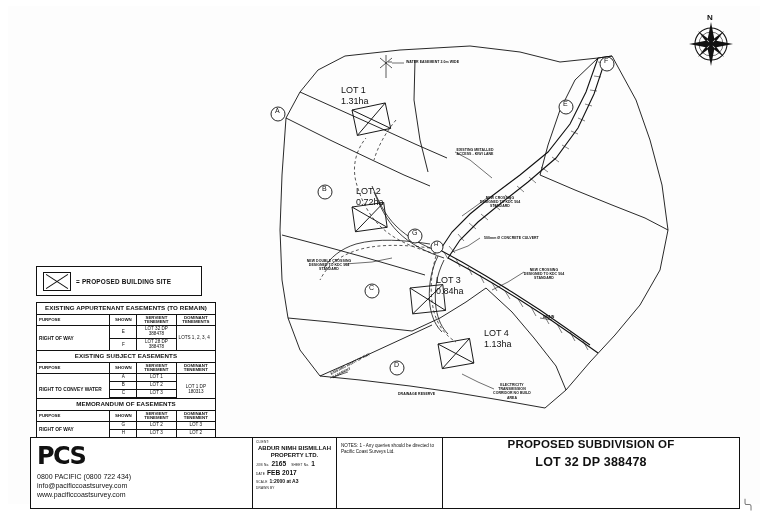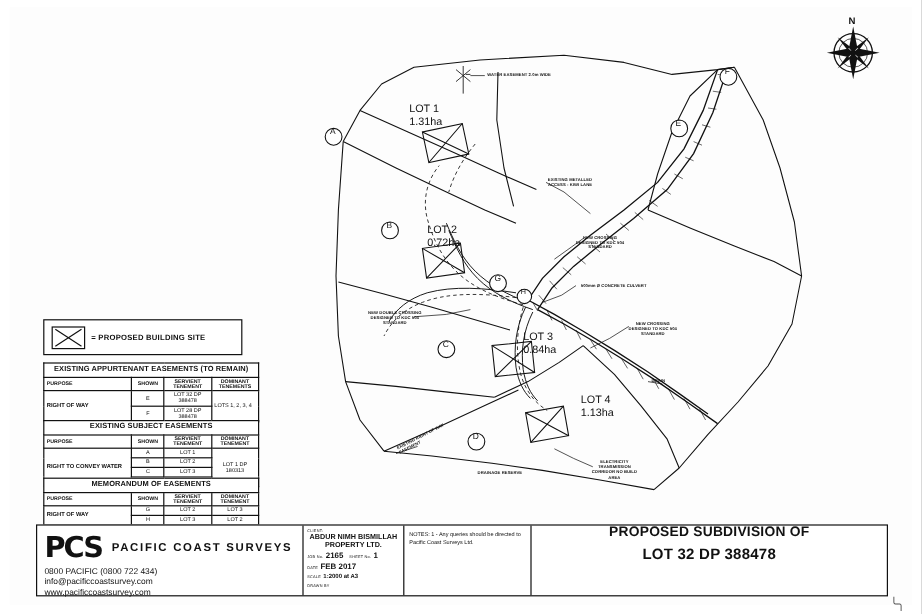--- a/index.html
+++ b/index.html
@@ -25,21 +25,21 @@
   table.tbl td.hd{font-weight:bold;font-size:4.4px;text-align:center;line-height:1.02;}
   table.tbl td.hd.l{text-align:left;}
   table.tbl td.ctr{text-align:center;}
   table.tbl td.p{font-weight:bold;font-size:4.8px;}
 
   #tbl-appurtenant{left:36px;top:302px;width:180px;}
   #tbl-subject{left:36px;top:350px;width:180px;}
   #tbl-memo{left:36px;top:398px;width:180px;}
 
   
-  #titleblock{position:absolute;left:30px;top:437px;width:710px;height:60px;border:1px solid #111;
+  #titleblock{position:absolute;left:30px;top:437px;width:710px;height:72px;border:1px solid #111;
               display:flex;background:#fff;box-sizing:border-box;}
   .tb-cell{border-right:1px solid #111;box-sizing:border-box;position:relative;}
   .tb-cell:last-child{border-right:none;}
   #tb-logo{width:222px;padding:4px 6px;}
   .pcs-row{display:flex;align-items:center;gap:8px;}
   .pcs-mark{font-size:24px;font-weight:bold;letter-spacing:-1.6px;color:#111;font-family:"DejaVu Sans",sans-serif;}
   .pcs-name{font-size:9.5px;font-weight:bold;letter-spacing:1.4px;color:#111;}
   .pcs-contact{margin-top:3px;font-size:7px;line-height:1.28;color:#111;}
   #tb-scheme{width:172px;display:flex;flex-direction:column;align-items:center;justify-content:center;}
   .scheme-title{font-size:13px;letter-spacing:.6px;color:#111;}
@@ -331,21 +331,20 @@
       <td class="ctr">LOT 2</td>
     </tr>
   </tbody>
     </table>
 
   <div id="titleblock">
 
     <div class="tb-cell" id="tb-logo">
       <div class="pcs-row">
         <span class="pcs-mark">PCS</span>
-        <span class="pcs-name">PACIFIC  COAST  SURVEYS</span>
       </div>
       <div class="pcs-contact">
         <div>0800 PACIFIC (0800 722 434)</div>
         <div>info@pacificcoastsurvey.com</div>
         <div>www.pacificcoastsurvey.com</div>
       </div>
     </div>
 
 
     <div class="tb-cell" id="tb-client">

